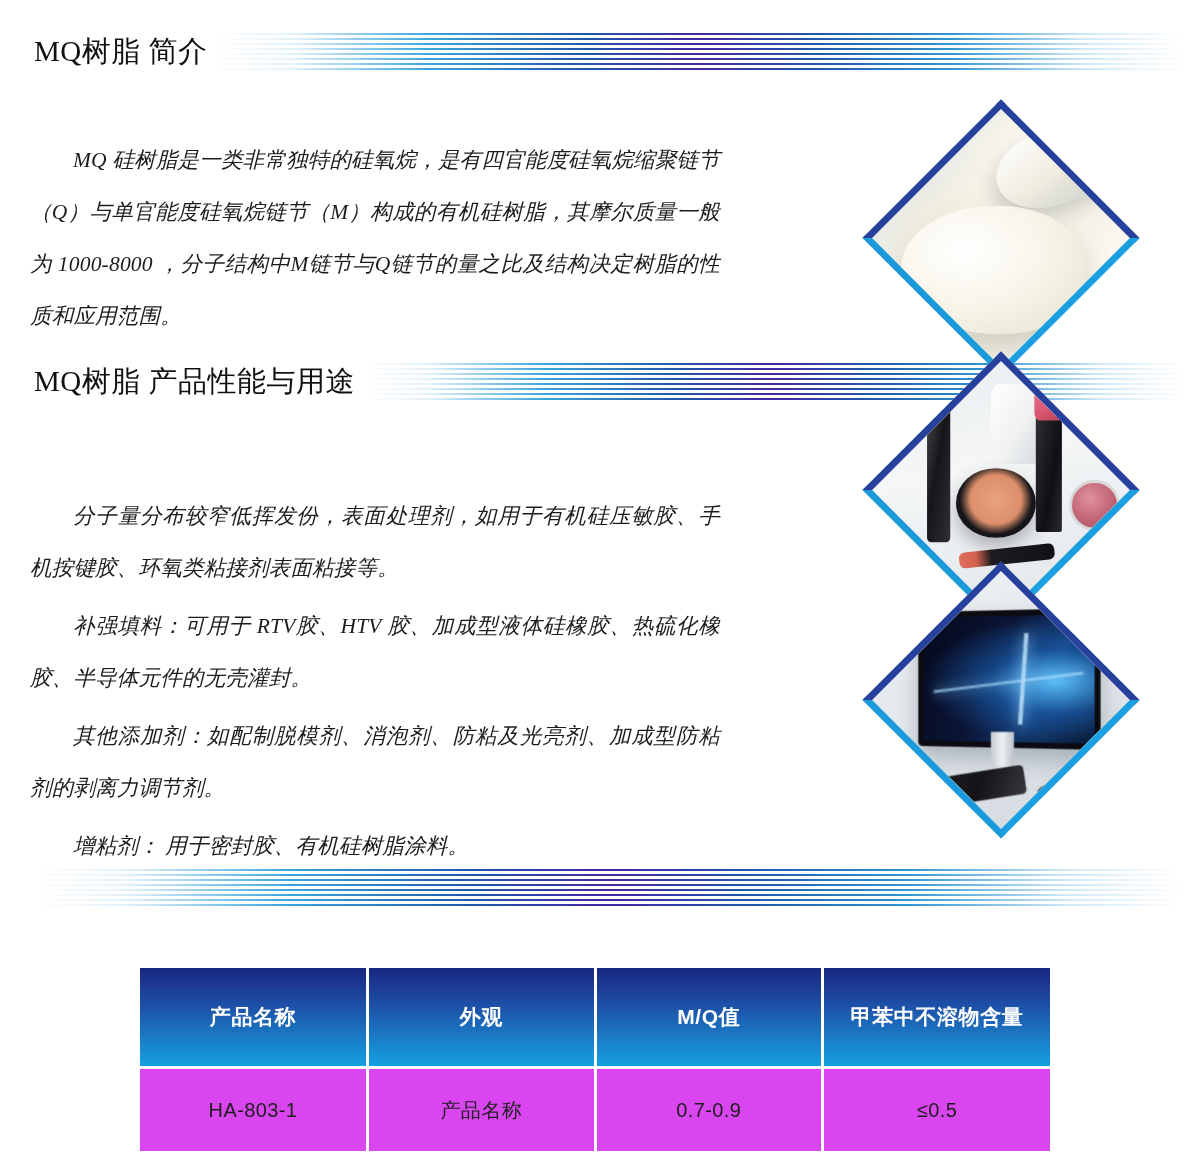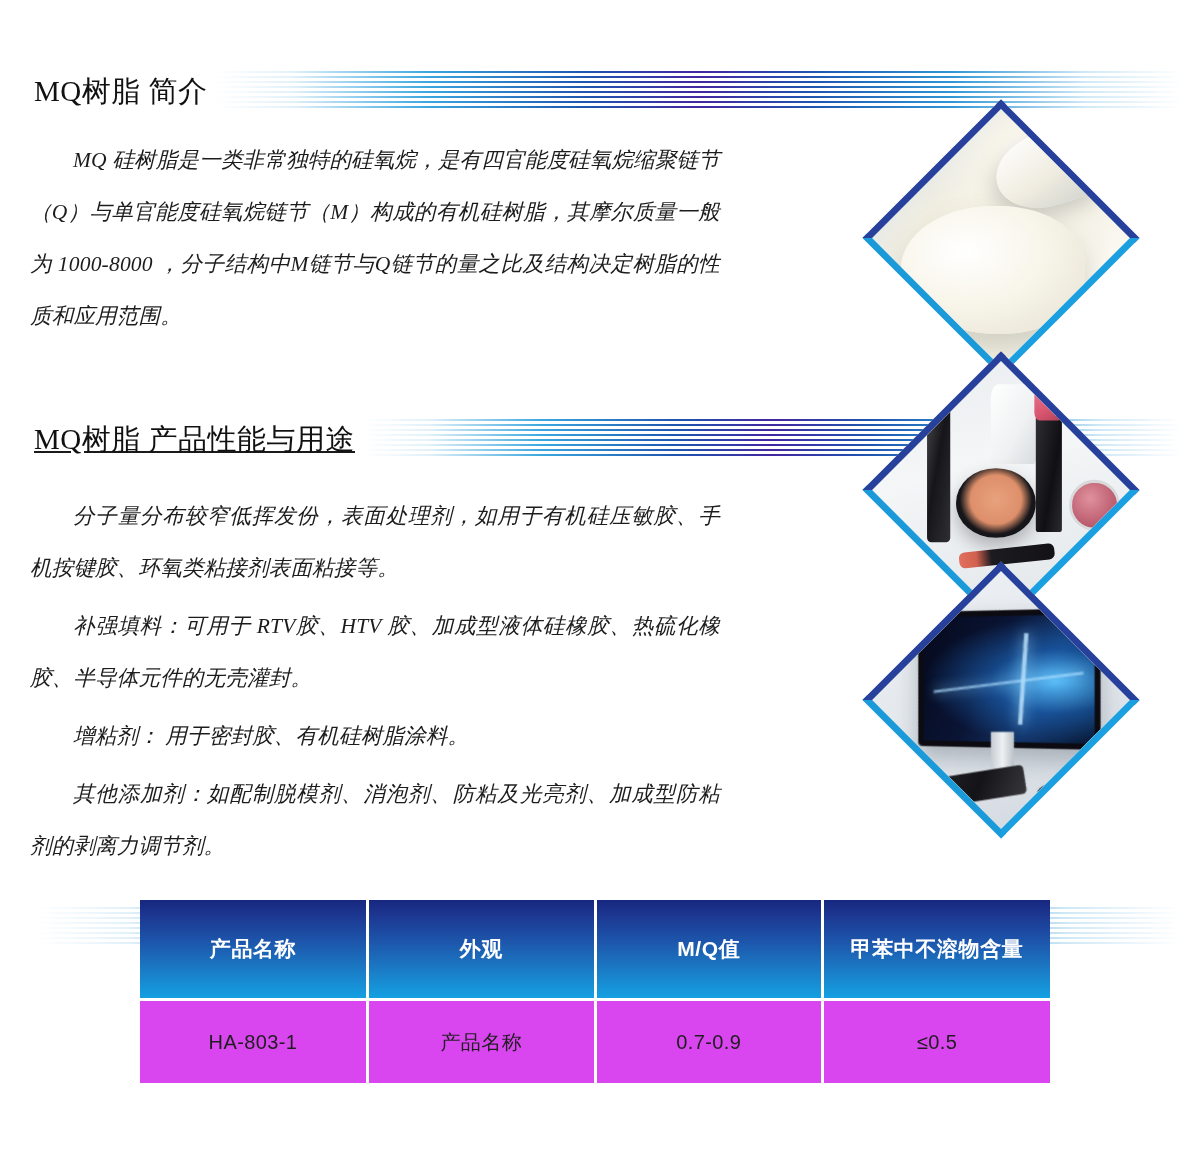--- a/index.html
+++ b/index.html
@@ -16,22 +16,21 @@
     color: #1a1a1a;
   }
 
   
   .section-head {
     position: absolute;
     left: 34px;
     right: 18px;
     height: 50px;
     display: flex;
-    align-items: flex-end;
-    margin-top: 30px;
+    align-items: flex-start;
   }
   .section-head .head-title {
     font-size: 29px;
     font-weight: 400;
     letter-spacing: 0.5px;
     color: #111111;
     white-space: nowrap;
     font-family: "Liberation Serif", "DejaVu Serif", serif;
     padding-right: 6px;
     z-index: 2;
@@ -235,21 +234,21 @@
     width: 10%; height: 6%;
     border-radius: 50% 50% 45% 45%;
     background: linear-gradient(120deg,#2e2e33,#131317);
     transform: rotate(-9deg);
   }
 
   
   .spec-table {
     position: absolute;
     left: 140px;
-    top: 900px;
+    top: 968px;
     width: 910px;
     border-collapse: collapse;
     table-layout: fixed;
     font-family: "Liberation Sans", "DejaVu Sans", sans-serif;
   }
   .spec-table th {
     height: 96px;
     background: linear-gradient(to bottom, #17277f 0%, #1c358f 14%, #1d55ab 42%, #1a7cc6 72%, #14a0e2 100%);
     color: #ffffff;
     font-size: 21px;
@@ -285,39 +284,39 @@
       <i></i>
       <i></i>
       <i></i>
   </span>
 </div>
 
 <div class="body-block" style="top:134px;">
   <p>MQ 硅树脂是一类非常独特的硅氧烷，是有四官能度硅氧烷缩聚链节（Q）与单官能度硅氧烷链节（M）构成的有机硅树脂，其摩尔质量一般为 1000-8000 ，分子结构中M链节与Q链节的量之比及结构决定树脂的性质和应用范围。</p>
 </div>
 
-<div class="section-head" style="top:380px;text-decoration:underline;">
+<div class="section-head" style="top:362px;">
   <span class="head-title">MQ树脂  产品性能与用途</span>
   <span class="stripes">
     <i></i>
       <i></i>
       <i></i>
       <i></i>
       <i></i>
       <i></i>
       <i></i>
       <i></i>
   </span>
 </div>
 
 <div class="body-block" style="top:490px;">
   <p>分子量分布较窄低挥发份，表面处理剂，如用于有机硅压敏胶、手机按键胶、环氧类粘接剂表面粘接等。</p>
   <p>补强填料：可用于 RTV胶、HTV 胶、加成型液体硅橡胶、热硫化橡胶、半导体元件的无壳灌封。</p>
+  <p>其他添加剂：如配制脱模剂、消泡剂、防粘及光亮剂、加成型防粘剂的剥离力调节剂。</p>
   <p>增粘剂： 用于密封胶、有机硅树脂涂料。</p>
-  <p>其他添加剂：如配制脱模剂、消泡剂、防粘及光亮剂、加成型防粘剂的剥离力调节剂。</p>
 </div>
 
 <div class="diamond" style="left:903px; top:140px;">
   <div class="inner">
     <div class="photo-cream"></div>
   </div>
 </div>
 
 <div class="diamond" style="left:903px; top:392px;">
   <div class="inner">

